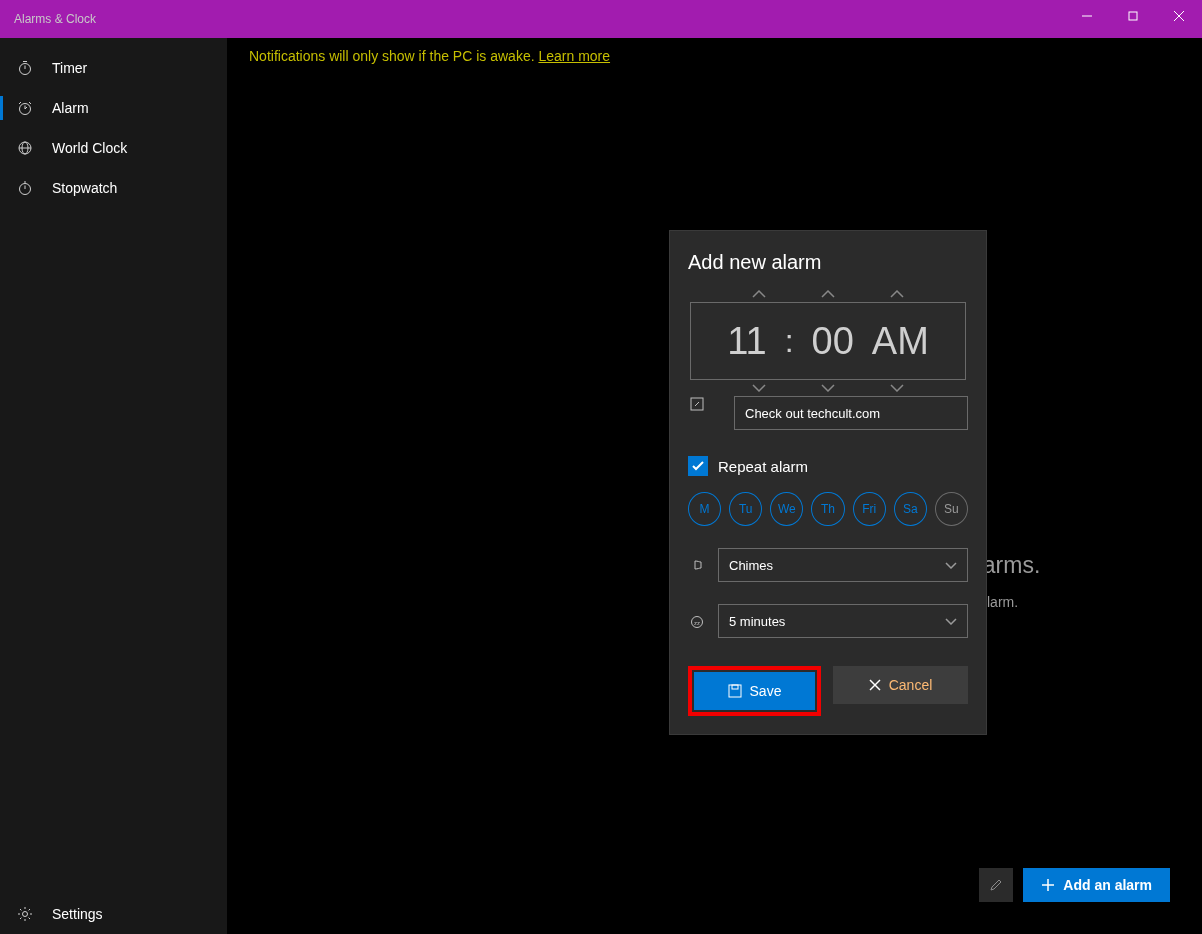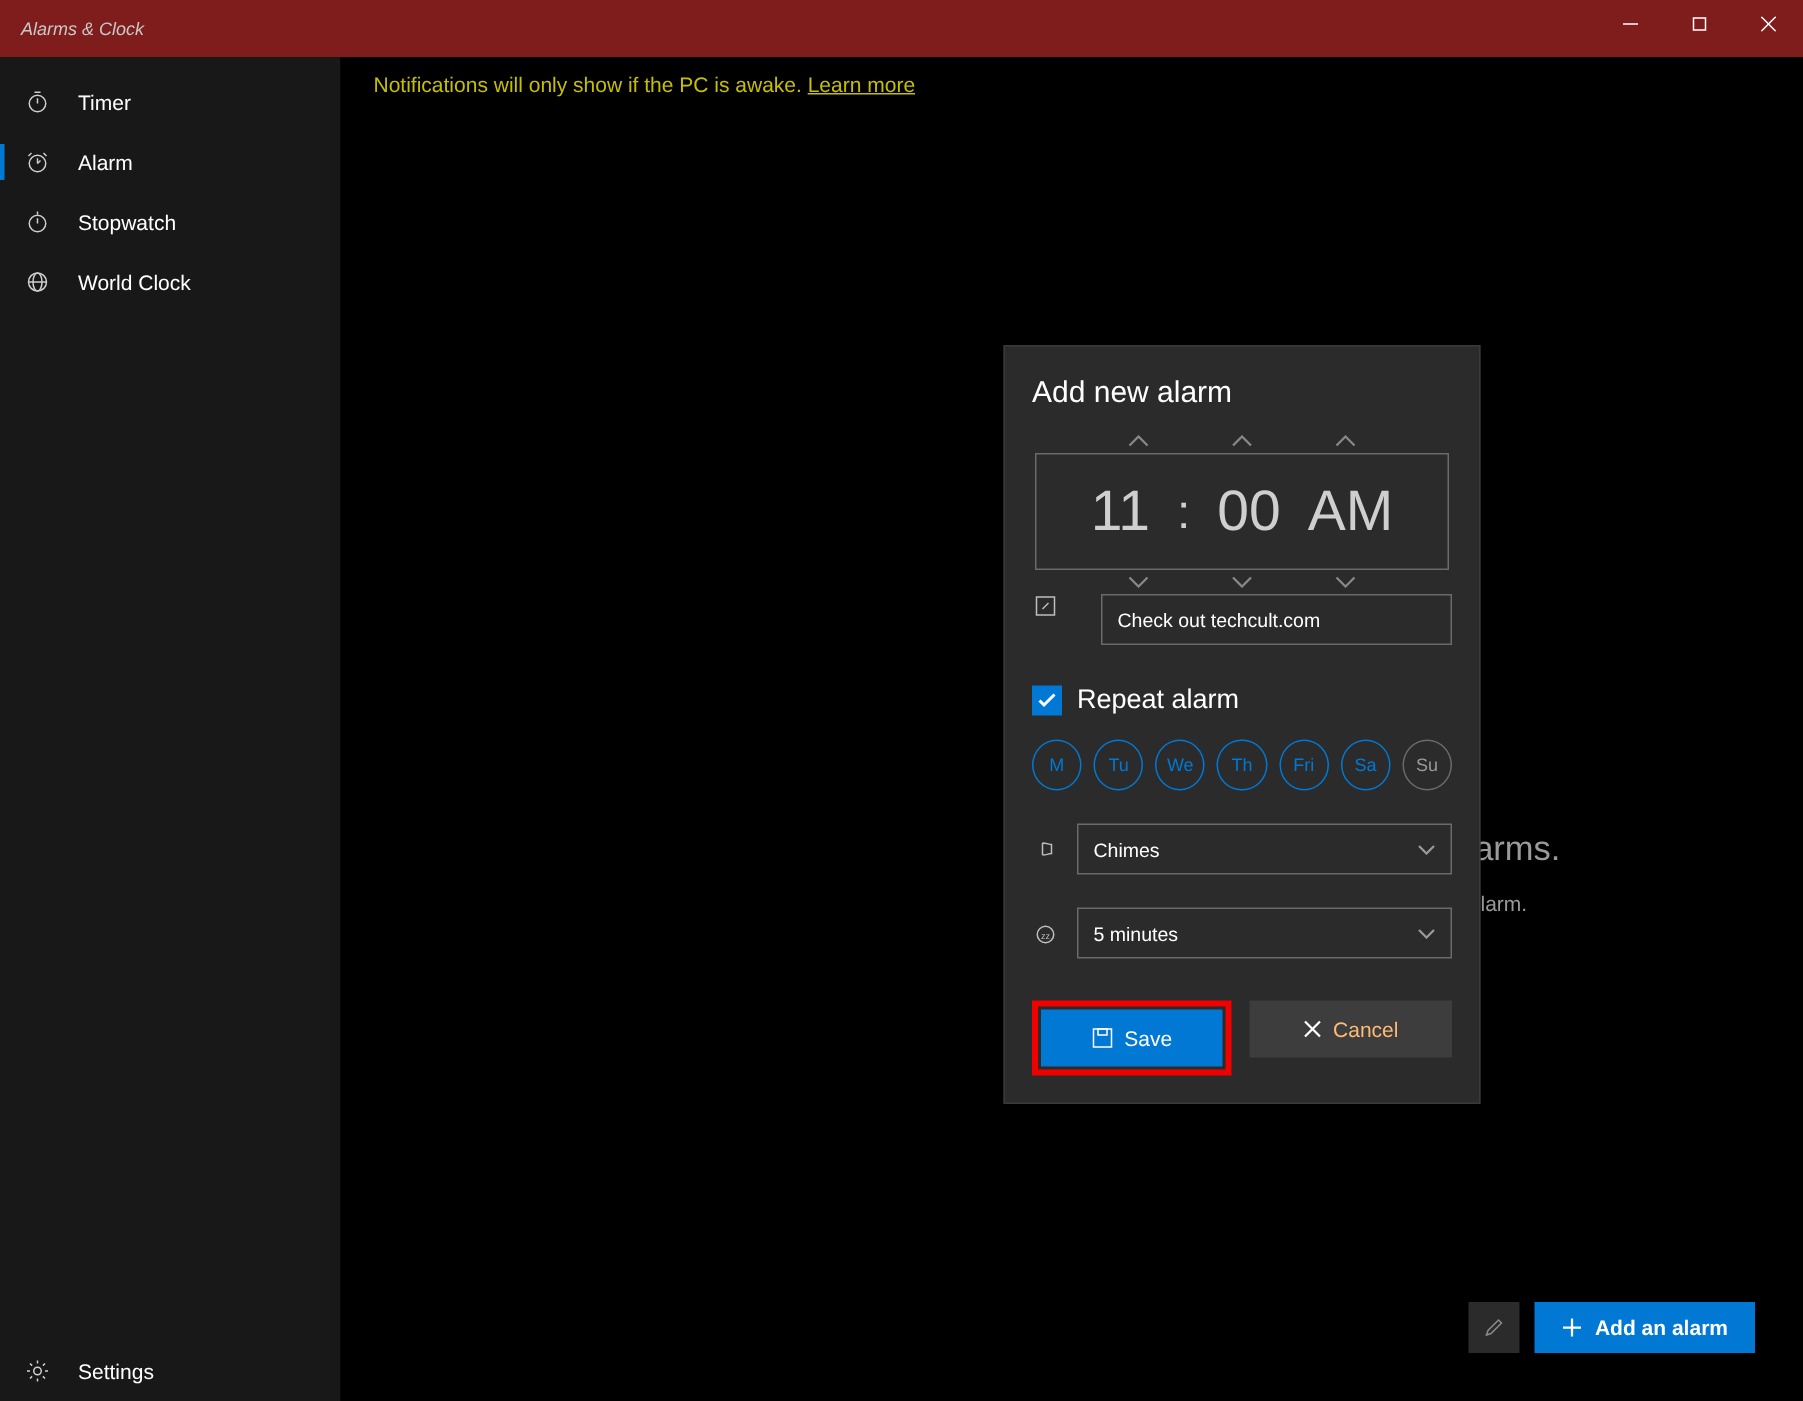--- a/index.html
+++ b/index.html
@@ -1,17 +1,17 @@
 <!DOCTYPE html>
 <html><head>
 <meta charset="utf-8">
 <style>
   * { box-sizing: border-box; margin: 0; padding: 0; }
   html, body { width: 1202px; height: 934px; font-family: "Segoe UI", sans-serif; background: #000; color: #fff; overflow: hidden; }
-  .titlebar { height: 38px; display: flex; align-items: center; background: #7f1d1d; position: relative; font-style: italic; }
+  .titlebar { height: 38px; display: flex; align-items: center; background: #a21caf; position: relative; }
   .titlebar .title { font-size: 12px; color: #c8c8c8; padding-left: 14px; }
   .titlebar .win-controls { position: absolute; right: 0; top: 0; display: flex; }
   .titlebar .win-controls div { width: 46px; height: 32px; display: flex; align-items: center; justify-content: center; color: #fff; font-size: 12px; }
   .titlebar .win-controls svg { width: 10px; height: 10px; }
   .body { display: flex; height: calc(100% - 38px); }
   .sidebar { width: 227px; background: #181818; display: flex; flex-direction: column; }
   .nav { padding-top: 10px; }
   .nav-item { display: flex; align-items: center; height: 40px; padding-left: 16px; gap: 18px; color: #fff; font-size: 14px; position: relative; }
   .nav-item .icon { width: 18px; display: flex; align-items: center; justify-content: center; color: #cfcfcf; }
   .nav-item.active::before { content: ""; position: absolute; left: 0; top: 8px; bottom: 8px; width: 3px; background: #0078d4; }
@@ -24,21 +24,21 @@
   .dialog { position: absolute; left: 442px; top: 192px; width: 318px; background: #2b2b2b; border: 1px solid #3a3a3a; padding: 20px 18px 18px 18px; }
   .dialog-title { font-size: 20px; font-weight: 400; color: #fff; margin-bottom: 12px; }
   .picker-row { display: flex; justify-content: center; gap: 55px; padding: 4px 0; }
   .picker-row svg { width: 14px; height: 8px; }
   .picker-row .chev { color: #888; }
   .time-box { border: 1px solid #6a6a6a; margin: 0 2px; height: 78px; display: flex; align-items: center; justify-content: center; gap: 18px; font-size: 38px; font-weight: 300; color: #cfcfcf; }
   .time-box .sep { font-size: 32px; }
   .field-row { display: flex; align-items: flex-start; gap: 28px; }
   .field-row .ficon { width: 18px; color: #bfbfbf; display: flex; align-items: center; justify-content: center; }
   input.text-field { flex: 1; height: 34px; background: #2b2b2b; border: 1px solid #6a6a6a; color: #fff; font-size: 13px; padding: 0 10px; font-family: inherit; }
-  .checkbox-row { display: flex; align-items: center; gap: 10px; margin-top: 26px; font-size: 18px; }
+  .checkbox-row { display: flex; align-items: center; gap: 10px; margin-top: 26px; font-size: 15px; }
   .checkbox { width: 20px; height: 20px; background: #0078d4; display: flex; align-items: center; justify-content: center; }
   .checkbox svg { width: 12px; height: 10px; }
   .days-row { display: flex; gap: 8px; margin-top: 16px; }
   .day { width: 34px; height: 34px; border-radius: 50%; display: flex; align-items: center; justify-content: center; font-size: 12px; border: 1.5px solid #0078d4; color: #0078d4; }
   .day.off { border-color: #6a6a6a; color: #9a9a9a; }
   .select-row { display: flex; align-items: center; gap: 12px; margin-top: 22px; }
   .select-row .ficon { width: 18px; color: #bfbfbf; display:flex; align-items:center; justify-content:center; }
   .select { flex: 1; height: 34px; border: 1px solid #6a6a6a; background: #2b2b2b; color: #fff; font-size: 13px; padding: 0 10px; display: flex; align-items: center; justify-content: space-between; }
   .select .chev-down { color: #9a9a9a; }
   .button-row { display: flex; gap: 12px; margin-top: 28px; }
@@ -98,36 +98,36 @@
               <line x1="8" y1="9" x2="8" y2="5.5" stroke="currentColor"></line>
               <line x1="2" y1="4" x2="4" y2="2" stroke="currentColor"></line>
               <line x1="14" y1="4" x2="12" y2="2" stroke="currentColor"></line>
             </svg>
           </span>
         <span>Alarm</span>
       </div>
       <div class="nav-item">
         <span class="icon">
             <svg width="16" height="16" viewBox="0 0 16 16">
-              <circle cx="8" cy="9" r="5.5" fill="none" stroke="currentColor"></circle>
-              <line x1="8" y1="9" x2="8" y2="5.5" stroke="currentColor"></line>
-              <line x1="8" y1="1" x2="8" y2="3" stroke="currentColor"></line>
-            </svg>
-          </span>
-        <span>Stopwatch</span>
-      </div>
-      <div class="nav-item">
-        <span class="icon">
-            <svg width="16" height="16" viewBox="0 0 16 16">
               <circle cx="8" cy="8" r="6" fill="none" stroke="currentColor"></circle>
               <ellipse cx="8" cy="8" rx="3" ry="6" fill="none" stroke="currentColor"></ellipse>
               <line x1="2" y1="8" x2="14" y2="8" stroke="currentColor"></line>
             </svg>
           </span>
         <span>World Clock</span>
+      </div>
+      <div class="nav-item">
+        <span class="icon">
+            <svg width="16" height="16" viewBox="0 0 16 16">
+              <circle cx="8" cy="9" r="5.5" fill="none" stroke="currentColor"></circle>
+              <line x1="8" y1="9" x2="8" y2="5.5" stroke="currentColor"></line>
+              <line x1="8" y1="1" x2="8" y2="3" stroke="currentColor"></line>
+            </svg>
+          </span>
+        <span>Stopwatch</span>
       </div>
     </div>
     <div class="sidebar-bottom">
       <div class="nav-item">
         <span class="icon">
             <svg width="16" height="16" viewBox="0 0 16 16">
               <circle cx="8" cy="8" r="2.5" fill="none" stroke="currentColor"></circle>
               <path d="M8 1v2M8 13v2M1 8h2M13 8h2M3 3l1.4 1.4M11.6 11.6L13 13M13 3l-1.4 1.4M4.4 11.6L3 13" stroke="currentColor"></path>
             </svg>
           </span>

